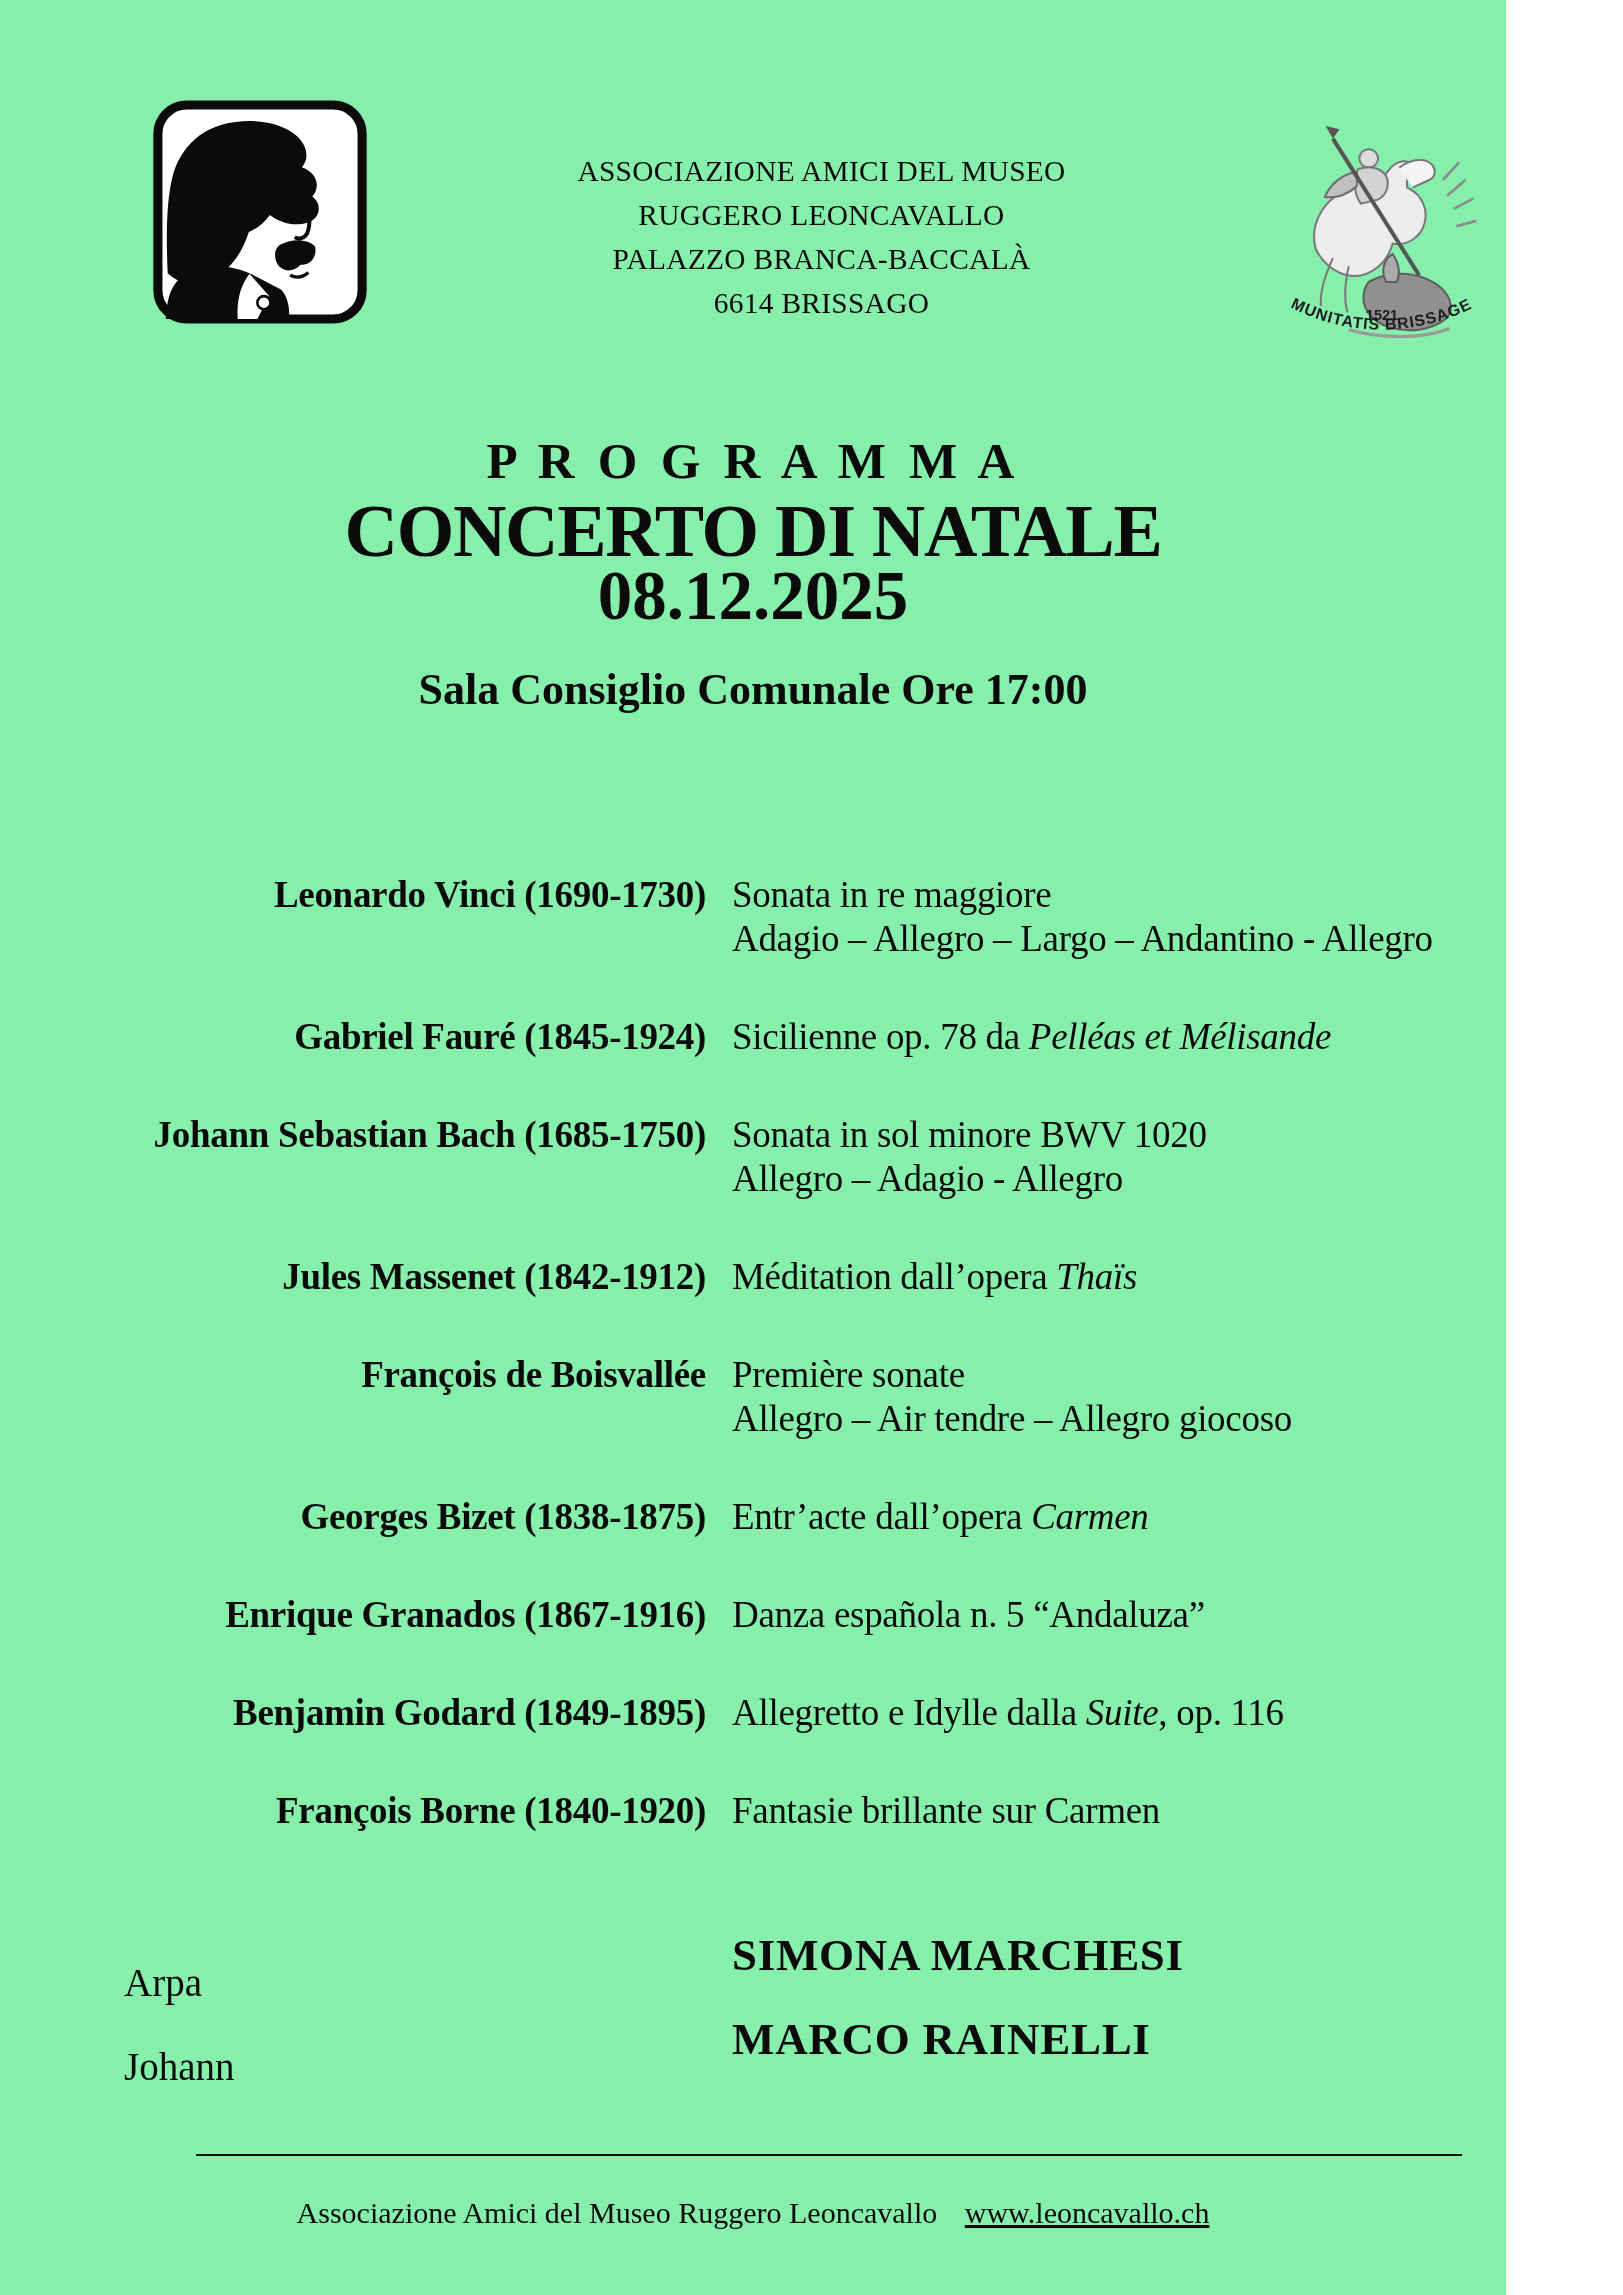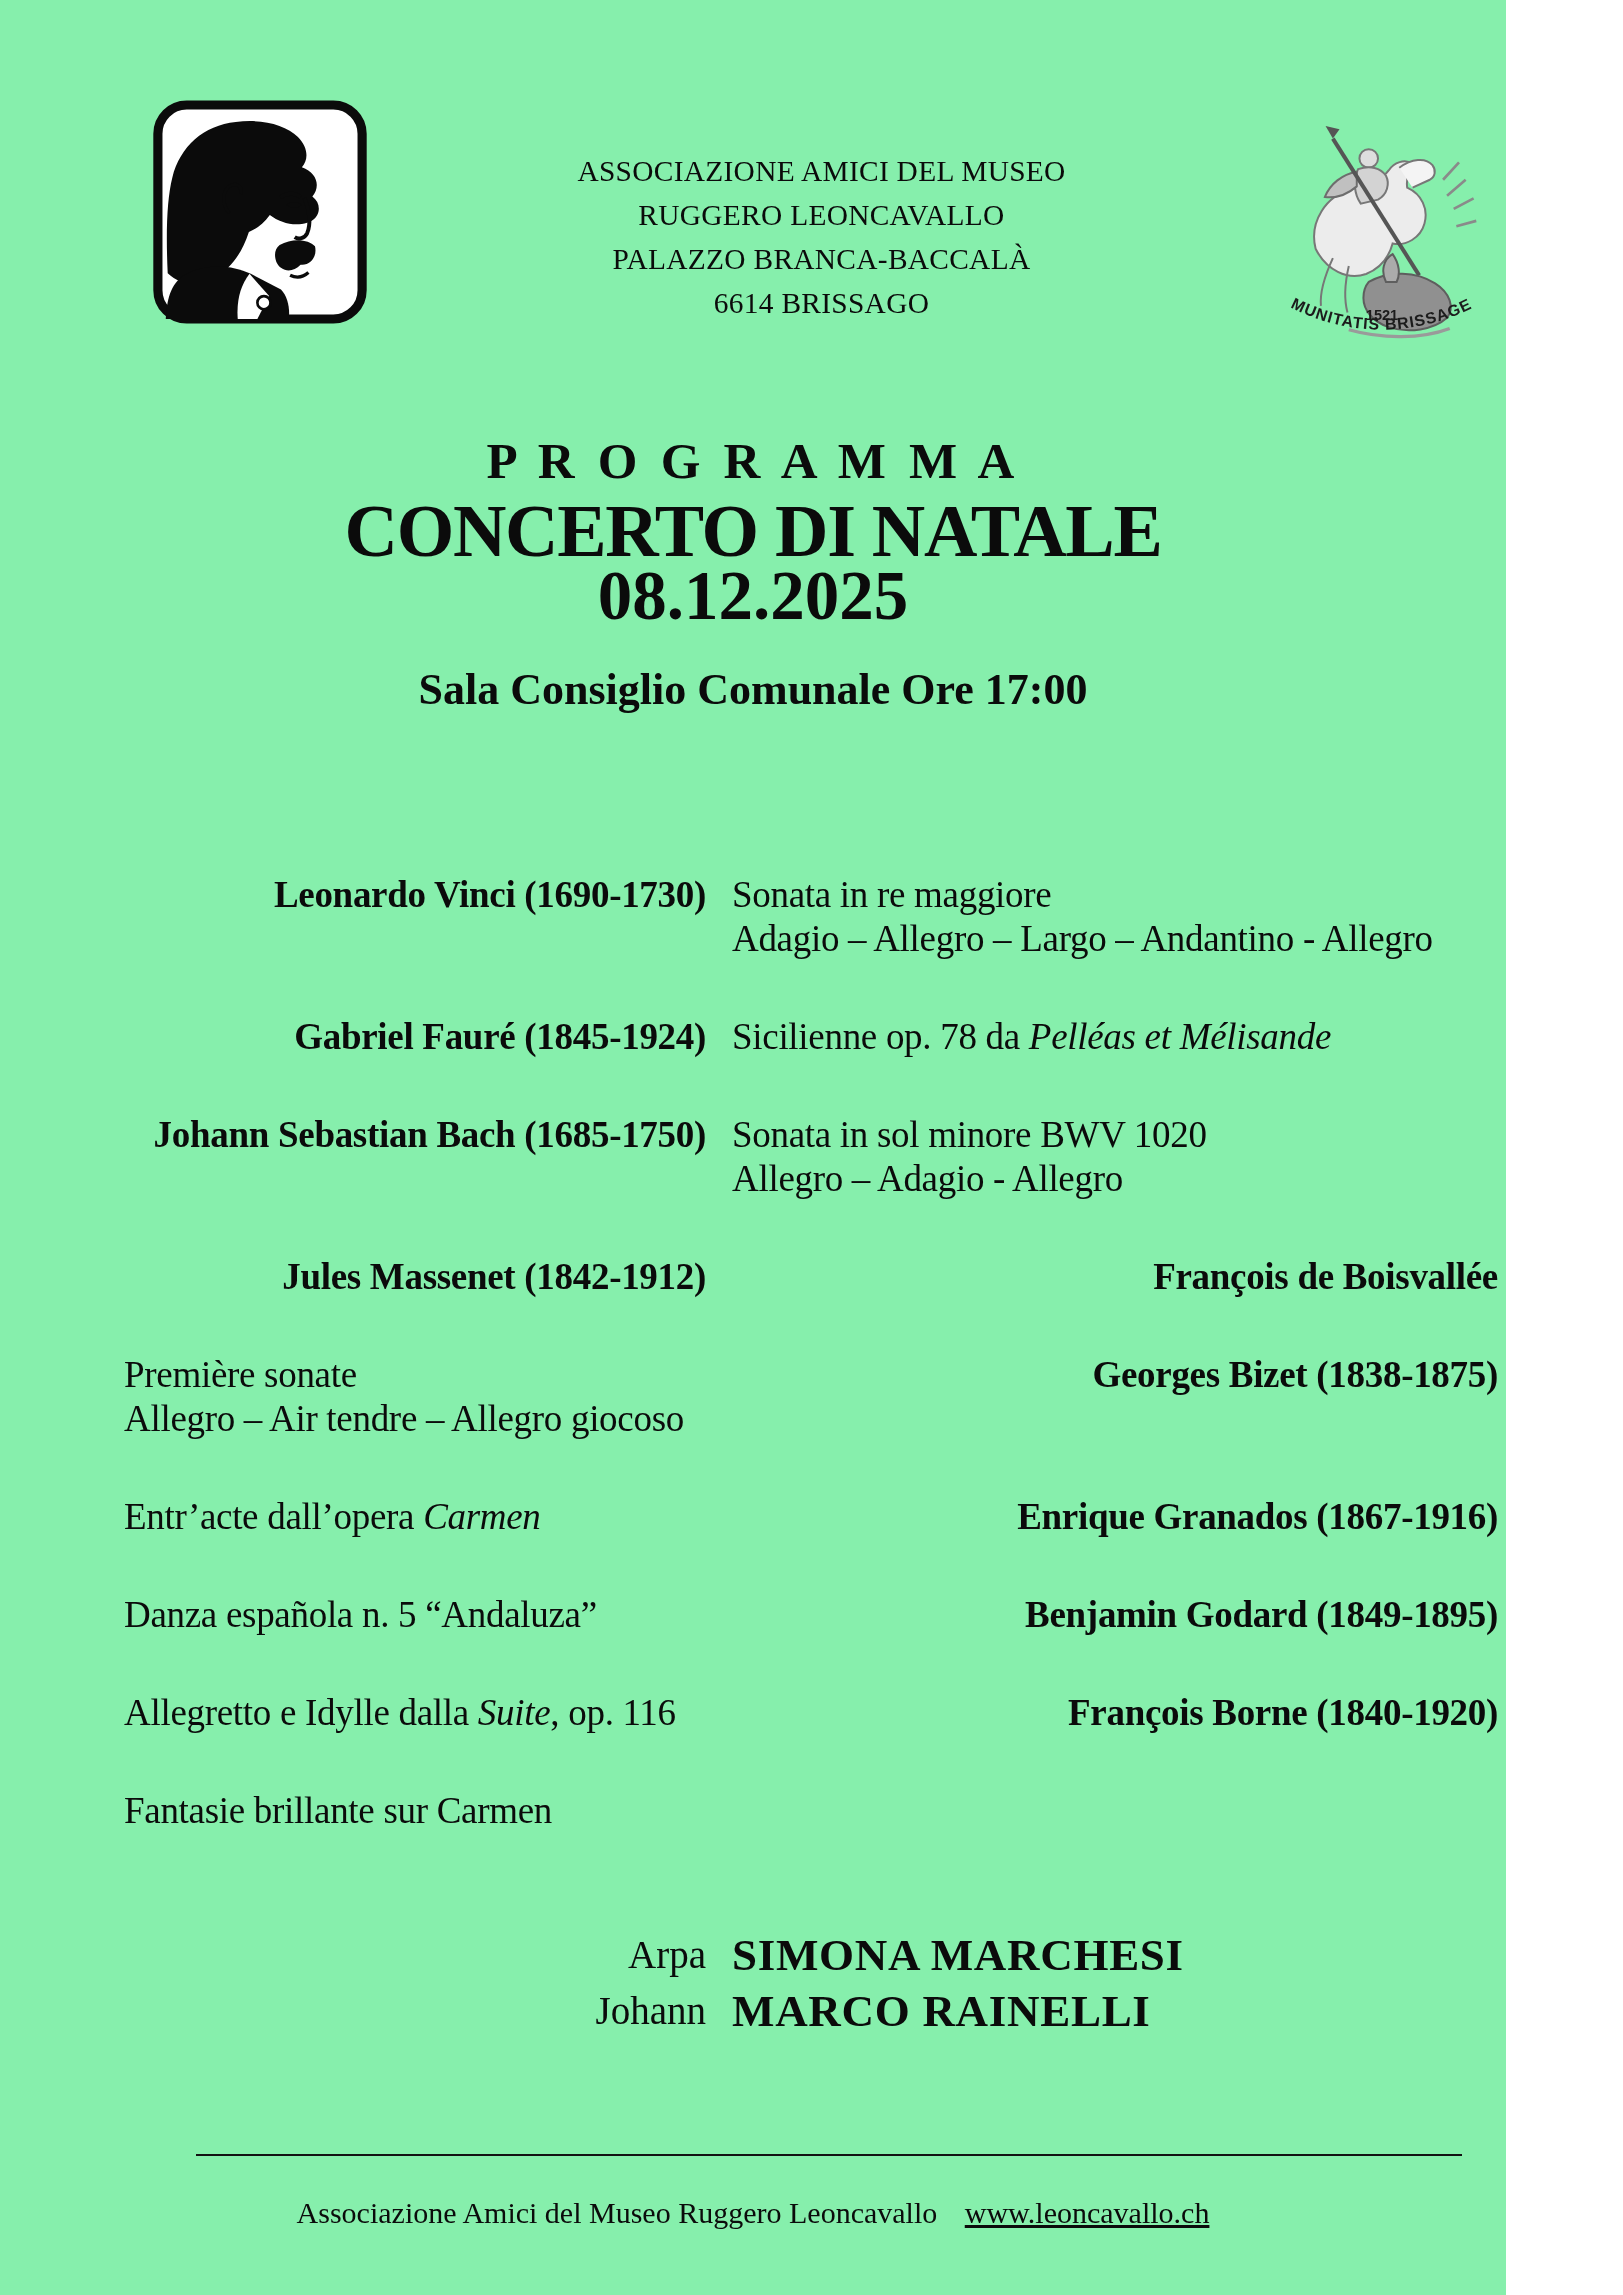--- a/index.html
+++ b/index.html
@@ -52,21 +52,21 @@
   .movements { font-weight: normal; }
 
   
   .performers-grid {
     position: absolute; left: 124px; top: 1929px; width: 1381px;
     display: grid;
     grid-template-columns: 582px 766px;
     column-gap: 26px;
     row-gap: 3.9px;
   }
-  .performer-role { text-align: right; font-size: 39px; line-height: 52px; }
+  .performer-role { font-size: 39px; line-height: 52px; margin-top: 28px; }
   .performer-name { text-align: left; font-size: 45px; line-height: 52px; font-weight: bold; letter-spacing: 0.7px; white-space: nowrap; }
 
   
   .footer-rule {
     position: absolute; left: 196px; top: 2154px;
     width: 1266px; height: 2px; background: #121212;
   }
   .footer-line {
     position: absolute; left: 0; top: 2193px; width: 100%;
     text-align: center; font-size: 30px; line-height: 39px;
@@ -149,20 +149,23 @@
       <div class="composer">Gabriel Fauré (1845-1924)</div>
       <div class="work">
         <div><span>Sicilienne op. 78 da </span><span class="it">Pelléas et Mélisande</span></div>
       </div>
       <div class="composer">Johann Sebastian Bach (1685-1750)</div>
       <div class="work">
         <div><span>Sonata in sol minore BWV 1020</span></div>
         <div class="movements">Allegro – Adagio - Allegro</div>
       </div>
       <div class="composer">Jules Massenet (1842-1912)</div>
+      <div class="work">
+        <div><span>Méditation dall’opera </span><span class="it">Thaïs</span></div>
+      </div>
       <div class="composer">François de Boisvallée</div>
       <div class="work">
         <div><span>Première sonate</span></div>
         <div class="movements">Allegro – Air tendre – Allegro giocoso</div>
       </div>
       <div class="composer">Georges Bizet (1838-1875)</div>
       <div class="work">
         <div><span>Entr’acte dall’opera </span><span class="it">Carmen</span></div>
       </div>
       <div class="composer">Enrique Granados (1867-1916)</div>

